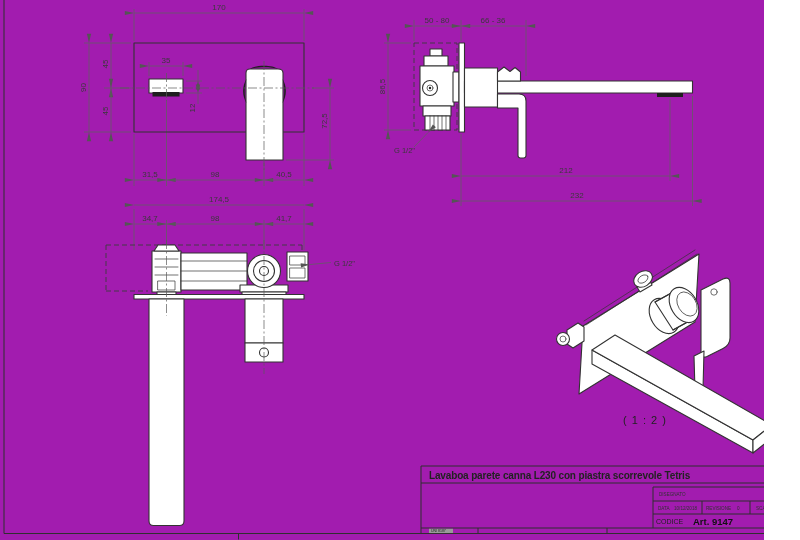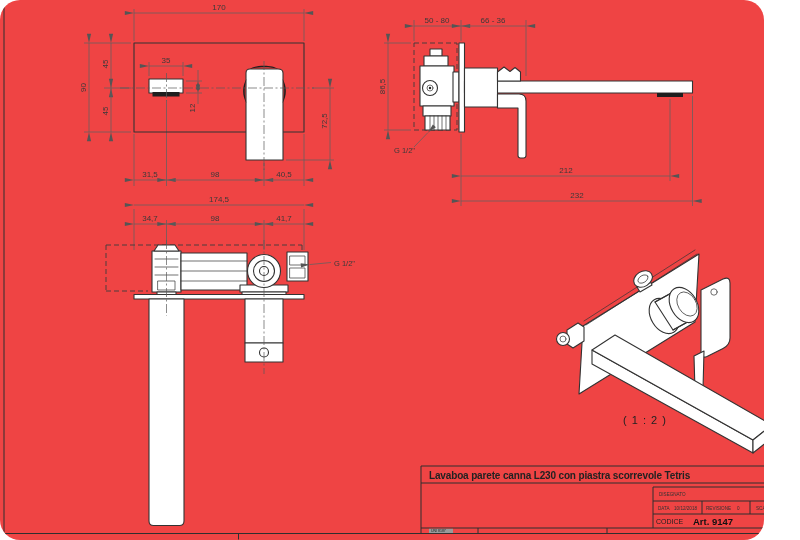--- a/index.html
+++ b/index.html
@@ -1,17 +1,17 @@
 <!DOCTYPE html>
 <html><head>
 <meta charset="utf-8">
 <style>
   html,body{margin:0;padding:0;background:#fff;}
-  .sheet{position:relative;width:764px;height:540px;background:#ef4444;overflow:hidden;
-         font-family:"Liberation Sans",sans-serif;border-radius:20px;}
+  .sheet{position:relative;width:764px;height:540px;background:#a21caf;overflow:hidden;
+         font-family:"Liberation Sans",sans-serif;}
   svg{display:block;}
   .geo{fill:none;stroke:#333;stroke-width:1.1;stroke-linejoin:round;stroke-linecap:round;}
   .geow{fill:#fff;stroke:#333;stroke-width:1.1;stroke-linejoin:round;}
   .thin{stroke-width:0.7;}
   .blk{fill:#1f1f1f;stroke:none;}
   .dim{fill:none;stroke:#606060;stroke-width:0.75;}
   .cl{fill:none;stroke:#5a5a5a;stroke-width:0.7;stroke-dasharray:9 2.5 2 2.5;}
   .dash{fill:none;stroke:#3c3c3c;stroke-width:0.9;stroke-dasharray:5 3;}
   .tb{stroke:#2f2f2f;stroke-width:1;fill:none;}
   text{fill:#3a3a3a;font-family:"Liberation Sans",sans-serif;}

